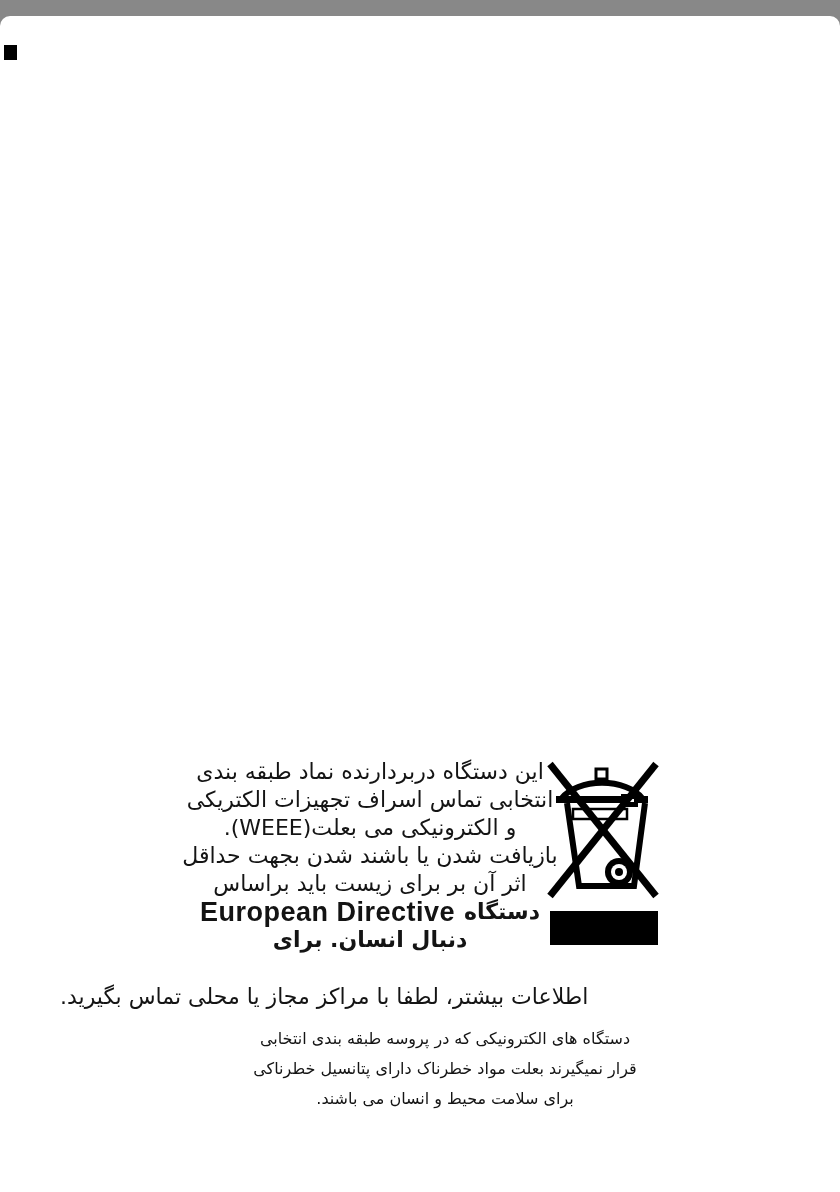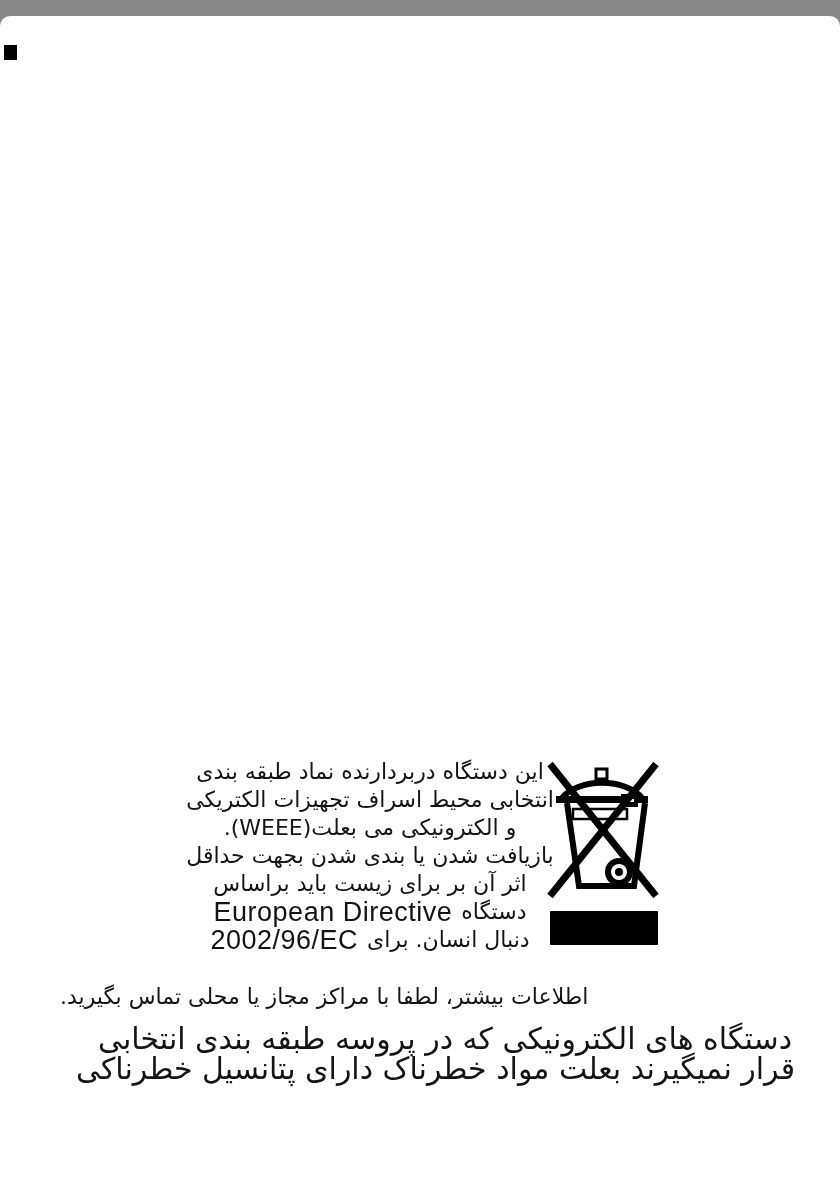--- a/index.html
+++ b/index.html
@@ -21,21 +21,21 @@
   .weee-block{
     position:absolute;left:178px;top:742px;width:384px;
     direction:rtl;text-align:center;
     font-size:22px;line-height:28px;
     color:#141414;
   }
   .weee-block .fa-line{white-space:nowrap;}
   .mixed-line{
     direction:ltr;
     display:flex;justify-content:center;align-items:center;
-    gap:9px;white-space:nowrap;height:28px;
+    gap:9px;white-space:nowrap;height:28px;font-weight:bold;
   }
   .latin{
     font-family:"Liberation Sans","DejaVu Sans",sans-serif;
     font-size:27px;letter-spacing:0.5px;color:#131313;
   }
   .mixed-line .fa-part{direction:rtl;font-size:22px;}
   .contact-line{
     position:absolute;left:60px;top:966px;width:720px;
     direction:rtl;text-align:left;
     font-size:22px;line-height:30px;color:#141414;
@@ -44,43 +44,42 @@
   
   .weee-symbol{position:absolute;left:546px;top:744px;width:114px;height:140px;}
   .black-bar{
     position:absolute;left:550px;top:895px;width:108px;height:34px;
     background:#000;
   }
   
   .hazard-block{
     position:absolute;left:95px;top:1008px;width:700px;
     direction:rtl;text-align:center;
-    font-size:30px;line-height:30px;color:#141414;
+    font-size:16px;line-height:30px;color:#141414;
   }
   .hazard-block .fa-line{white-space:nowrap;}
 </style>
 </head>
 <body>
 
 <div class="page">
 
   <div class="corner-mark"></div>
 
   <div class="weee-block">
     <div class="fa-line">این دستگاه دربردارنده نماد طبقه بندی</div>
-    <div class="fa-line">انتخابی محیط اسراف تجهیزات الکتریکی</div>
+    <div class="fa-line">انتخابی تماس اسراف تجهیزات الکتریکی</div>
     <div class="fa-line">و الکترونیکی می بعلت(WEEE).</div>
-    <div class="fa-line">بازیافت شدن یا بندی شدن بجهت حداقل</div>
+    <div class="fa-line">بازیافت شدن یا باشند شدن بجهت حداقل</div>
     <div class="fa-line">اثر آن بر برای زیست باید براساس</div>
     <div class="mixed-line">
       <span class="latin">European Directive</span>
       <span class="fa-part">دستگاه</span>
     </div>
     <div class="mixed-line">
-      <span class="latin">2002/96/EC</span>
       <span class="fa-part">دنبال انسان. برای</span>
     </div>
   </div>
 
   <div class="contact-line">اطلاعات بیشتر، لطفا با مراکز مجاز یا محلی تماس بگیرید.</div>
 
   <svg class="weee-symbol" viewBox="0 0 114 140" xmlns="http://www.w3.org/2000/svg" aria-hidden="true">
 
     <path d="M 21 43 L 33 126 L 88 126 L 99 43" fill="none" stroke="#000" stroke-width="6"></path>
 
@@ -101,15 +100,16 @@
 
     <line x1="4" y1="4" x2="110" y2="136" stroke="#000" stroke-width="7"></line>
     <line x1="110" y1="4" x2="4" y2="136" stroke="#000" stroke-width="7"></line>
   </svg>
 
   <div class="black-bar"></div>
 
   <div class="hazard-block">
     <div class="fa-line">دستگاه های الکترونیکی که در پروسه طبقه بندی انتخابی</div>
     <div class="fa-line">قرار نمیگیرند بعلت مواد خطرناک دارای پتانسیل خطرناکی</div>
+    <div class="fa-line">برای سلامت محیط و انسان می باشند.</div>
   </div>
 
 </div>
 
 </body></html>

